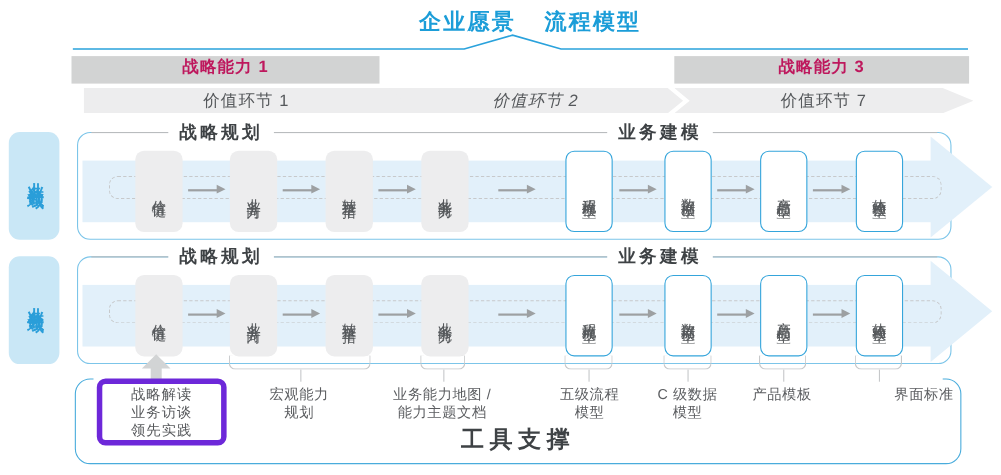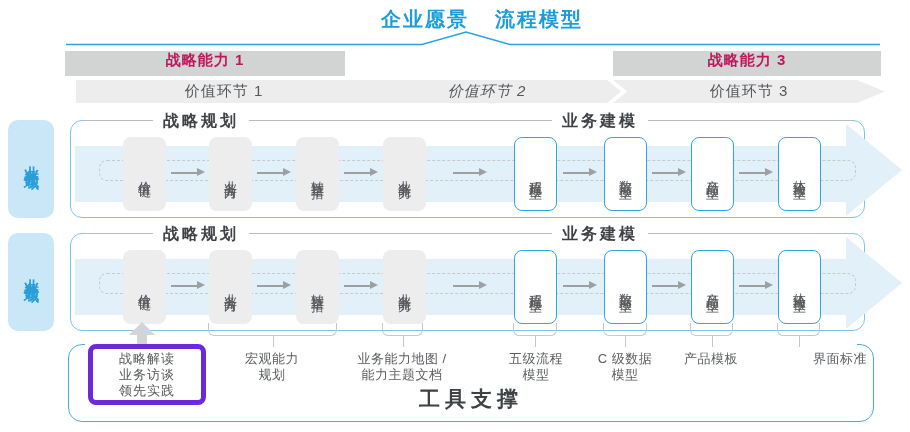--- a/index.html
+++ b/index.html
@@ -92,21 +92,21 @@
       <span>战略能力 3</span>
     </div>
 
   <div class="band2-seg b2-first" style="left:76px;width:296px;">
       <span>价值环节 1</span>
     </div>
   <div class="band2-seg b2-mid" style="left:353px;width:268px;">
       <span>价值环节 2</span>
     </div>
   <div class="band2-seg b2-last" style="left:613px;width:272px;">
-      <span>价值环节 3</span>
+      <span>价值环节 7</span>
     </div>
 
   <div class="domain-tab" style="top:120px;height:98px;">
     <span>业务领域 1</span>
   </div>
   <div class="domain-tab" style="top:233px;height:98px;">
     <span>业务领域 2</span>
   </div>
 
   <div class="lane" style="top:120px;">

